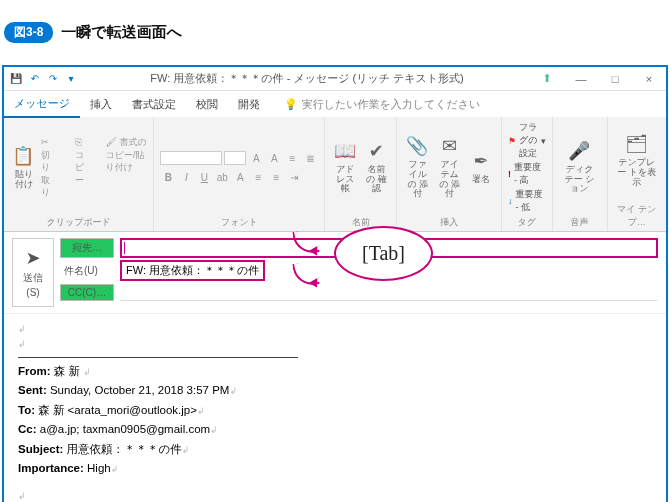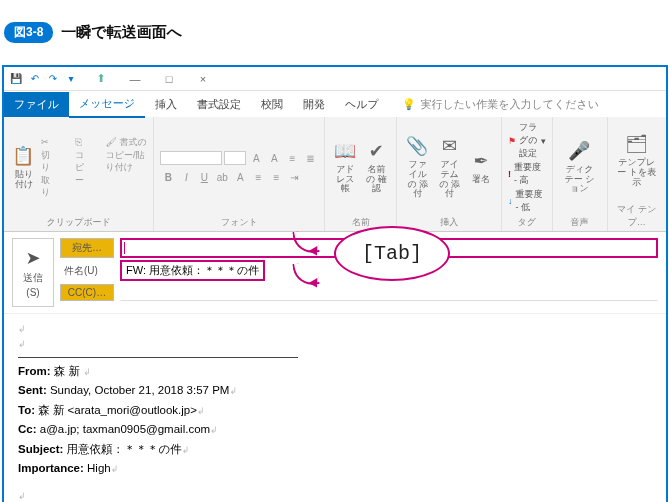--- a/index.html
+++ b/index.html
@@ -40,30 +40,30 @@
   .tag-col { display: flex; flex-direction: column; gap: 1px; font-size: 9px; }
   .flag-row { display: flex; align-items: center; gap: 3px; color: #555; }
   .imp-hi { color: #c00; font-weight: bold; }
   .imp-lo { color: #0070c0; font-weight: bold; }
   
   .compose { padding: 6px 8px; display: flex; gap: 6px; position: relative; }
   .send-btn { border: 1px solid #ccc; padding: 8px 4px; width: 42px; text-align: center; font-size: 10px; color: #555; display: flex; flex-direction: column; align-items: center; gap: 2px; }
   .send-ic { font-size: 18px; color: #555; }
   .fields { flex: 1; display: flex; flex-direction: column; gap: 2px; }
   .field-row { display: flex; align-items: center; gap: 6px; }
-  .field-btn { border: 1px solid #bbb; background: #eab308; font-size: 10px; padding: 2px 4px; width: 54px; color: #555; }
+  .field-btn { border: 1px solid #bbb; background: #22c55e; font-size: 10px; padding: 2px 4px; width: 54px; color: #555; }
   .field-lbl { font-size: 10px; width: 54px; color: #555; padding-left: 4px; }
   .field-input { flex: 1; border: 1px solid transparent; border-bottom: 1px solid #ddd; font-size: 11px; padding: 2px; height: 18px; }
   .to-wrap { flex: 1; border: 2px solid #c9007a; height: 20px; padding: 0 2px; display: flex; align-items: center; }
   .cursor { width: 1px; height: 12px; background: #c9007a; display: inline-block; }
   .subj-wrap { flex: 1; display: flex; align-items: center; }
   .subj-box { border: 2px solid #c9007a; padding: 1px 4px; font-size: 11px; }
   
   .balloon { position: absolute; left: 330px; top: -6px; }
-  .bubble { border: 2px solid #c9007a; border-radius: 50%; background: #fff; padding: 14px 26px; font-family: Liberation Mono, monospace; font-size: 20px; color: #222; }
+  .bubble { border: 2px solid #c9007a; border-radius: 50%; background: #fff; padding: 14px 26px; font-family: Liberation Serif, serif; font-size: 20px; color: #222; }
   .tail1, .tail2 { position: absolute; border: 2px solid #c9007a; border-right: none; border-top: none; width: 24px; height: 24px; border-bottom-left-radius: 20px; }
   .tail1 { left: -40px; top: 4px; transform: rotate(-10deg); }
   .tail2 { left: -40px; top: 36px; transform: rotate(-10deg); }
   .arrowhead { position: absolute; width: 0; height: 0; border-left: 5px solid transparent; border-right: 5px solid transparent; border-top: 8px solid #c9007a; }
   .ah1 { left: -24px; top: 22px; transform: rotate(-30deg); }
   .ah2 { left: -24px; top: 54px; transform: rotate(-30deg); }
   
   .body-area { padding: 8px 14px; font-size: 11.5px; line-height: 1.7; border-top: 1px solid #eee; }
   .hr-line { border-top: 1px solid #444; width: 280px; margin: 4px 0; }
   .hdr-line b { font-weight: bold; }
@@ -80,36 +80,35 @@
 
 <div class="window">
 
   <div class="titlebar">
     <div class="qat">
       <span class="qat-icon">💾</span>
       <span class="qat-icon">↶</span>
       <span class="qat-icon">↷</span>
       <span class="qat-icon">▾</span>
     </div>
+    <div class="win-title">FW: 用意依頼：＊＊＊の件 - メッセージ (リッチ テキスト形式)</div>
     <div class="win-ctrls">
       <div class="win-btn help">⬆</div>
       <div class="win-btn">—</div>
       <div class="win-btn">□</div>
       <div class="win-btn">×</div>
     </div>
   </div>
 
   <div class="ribbon-tabs">
-    <div class="tab file">ファイル</div>
     <div class="tab active">メッセージ</div>
     <div class="tab">挿入</div>
     <div class="tab">書式設定</div>
     <div class="tab">校閲</div>
     <div class="tab">開発</div>
-    <div class="tab">ヘルプ</div>
     <div class="tell-me">
       <span class="bulb">💡</span>
       <span>実行したい作業を入力してください</span>
     </div>
   </div>
 
   <div class="ribbon">
     <div class="group">
       <div class="group-body">
         <div class="rb-btn-lg">

